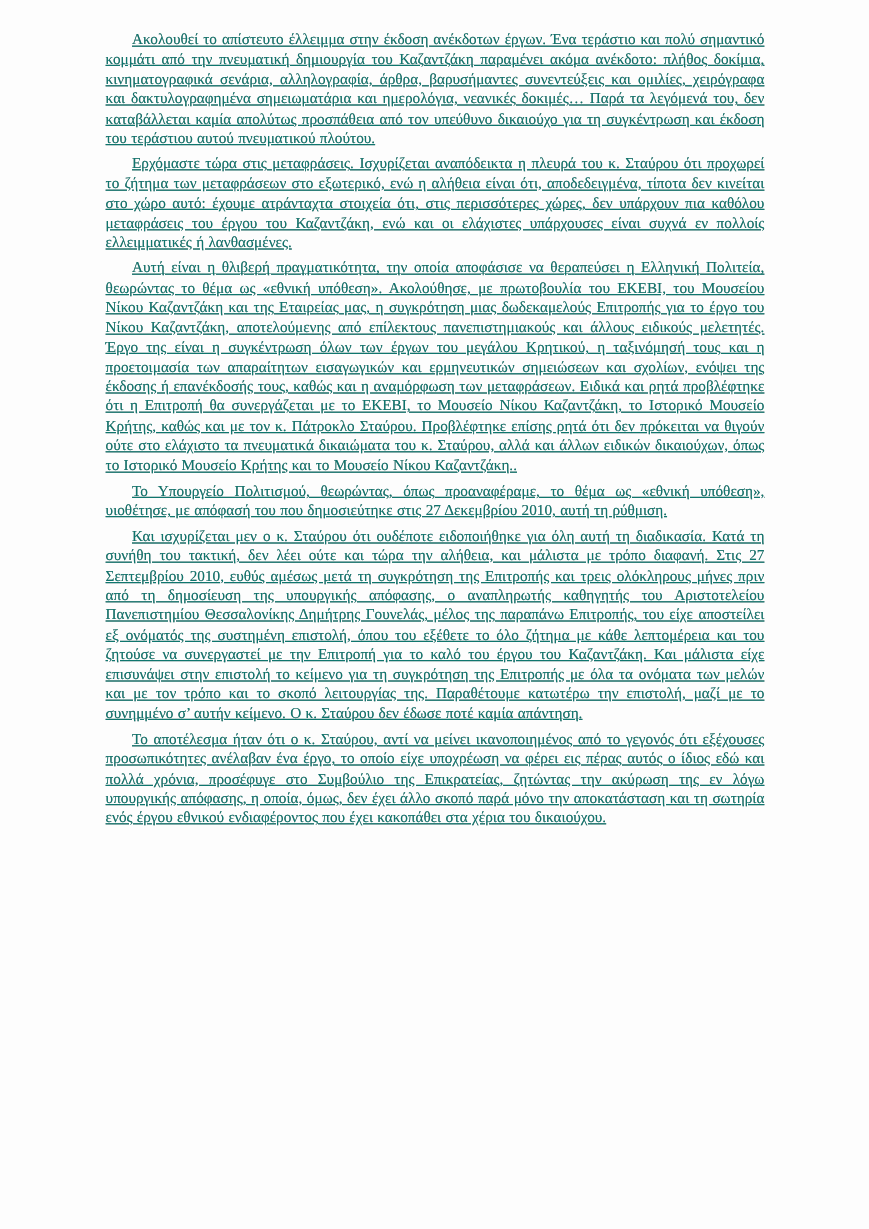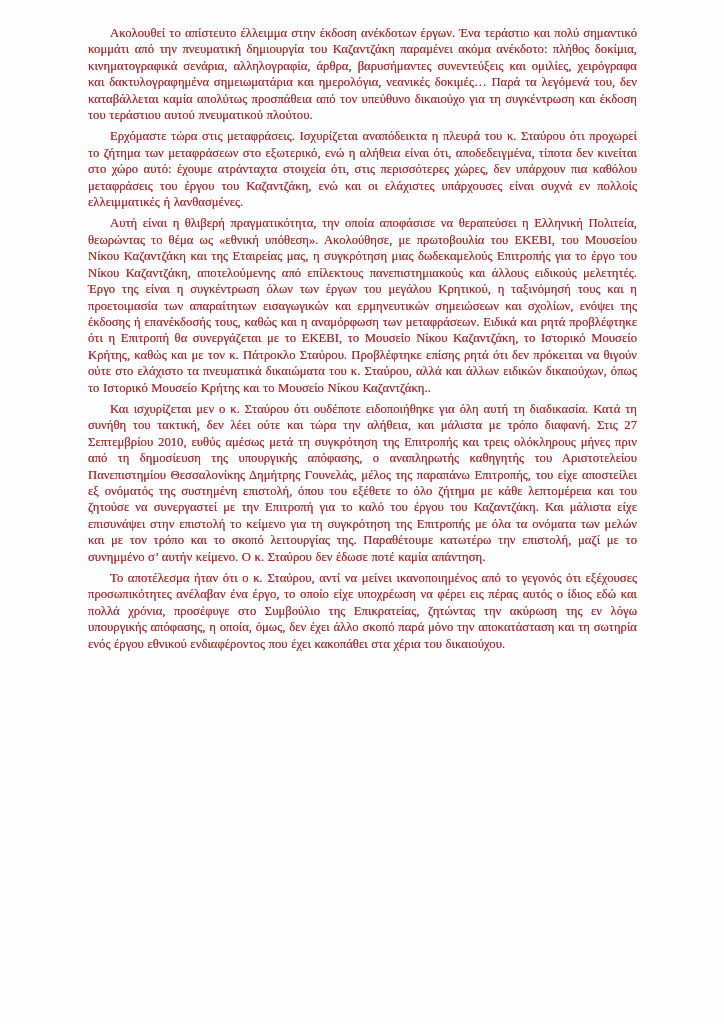--- a/index.html
+++ b/index.html
@@ -16,32 +16,34 @@
     padding: 25px 87px 0 88px;
     overflow: hidden;
   }
   .text-block {
     width: 100%;
   }
   p.doc-par {
     font-family: "Liberation Serif", "DejaVu Serif", serif;
     font-size: 12.7px;
     line-height: 16.4px;
-    color: #b91c1c;
+    color: #0f766e;
     text-align: justify;
     text-indent: 22px;
     margin: 0 0 5px 0;
     word-spacing: 0.4px;
     text-shadow: 0 0 0.35px rgba(58,58,58,0.55);
+    text-decoration: underline;
   }
 </style>
 </head>
 <body>
 
 <div class="page">
   <div class="text-block">
     <p class="doc-par">Ακολουθεί το απίστευτο έλλειμμα στην έκδοση ανέκδοτων έργων. Ένα τεράστιο και πολύ σημαντικό κομμάτι από την πνευματική δημιουργία του Καζαντζάκη παραμένει ακόμα ανέκδοτο: πλήθος δοκίμια, κινηματογραφικά σενάρια, αλληλογραφία, άρθρα, βαρυσήμαντες συνεντεύξεις και ομιλίες, χειρόγραφα και δακτυλογραφημένα σημειωματάρια και ημερολόγια, νεανικές δοκιμές… Παρά τα λεγόμενά του, δεν καταβάλλεται καμία απολύτως προσπάθεια από τον υπεύθυνο δικαιούχο για τη συγκέντρωση και έκδοση του τεράστιου αυτού πνευματικού πλούτου.</p>
     <p class="doc-par">Ερχόμαστε τώρα στις μεταφράσεις. Ισχυρίζεται αναπόδεικτα η πλευρά του κ. Σταύρου ότι προχωρεί το ζήτημα των μεταφράσεων στο εξωτερικό, ενώ η αλήθεια είναι ότι, αποδεδειγμένα, τίποτα δεν κινείται στο χώρο αυτό: έχουμε ατράνταχτα στοιχεία ότι, στις περισσότερες χώρες, δεν υπάρχουν πια καθόλου μεταφράσεις του έργου του Καζαντζάκη, ενώ και οι ελάχιστες υπάρχουσες είναι συχνά εν πολλοίς ελλειμματικές ή λανθασμένες.</p>
     <p class="doc-par">Αυτή είναι η θλιβερή πραγματικότητα, την οποία αποφάσισε να θεραπεύσει η Ελληνική Πολιτεία, θεωρώντας το θέμα ως «εθνική υπόθεση». Ακολούθησε, με πρωτοβουλία του ΕΚΕΒΙ, του Μουσείου Νίκου Καζαντζάκη και της Εταιρείας μας, η συγκρότηση μιας δωδεκαμελούς Επιτροπής για το έργο του Νίκου Καζαντζάκη, αποτελούμενης από επίλεκτους πανεπιστημιακούς και άλλους ειδικούς μελετητές. Έργο της είναι η συγκέντρωση όλων των έργων του μεγάλου Κρητικού, η ταξινόμησή τους και η προετοιμασία των απαραίτητων εισαγωγικών και ερμηνευτικών σημειώσεων και σχολίων, ενόψει της έκδοσης ή επανέκδοσής τους, καθώς και η αναμόρφωση των μεταφράσεων. Ειδικά και ρητά προβλέφτηκε ότι η Επιτροπή θα συνεργάζεται με το ΕΚΕΒΙ, το Μουσείο Νίκου Καζαντζάκη, το Ιστορικό Μουσείο Κρήτης, καθώς και με τον κ. Πάτροκλο Σταύρου. Προβλέφτηκε επίσης ρητά ότι δεν πρόκειται να θιγούν ούτε στο ελάχιστο τα πνευματικά δικαιώματα του κ. Σταύρου, αλλά και άλλων ειδικών δικαιούχων, όπως το Ιστορικό Μουσείο Κρήτης και το Μουσείο Νίκου Καζαντζάκη..</p>
+    <p class="doc-par">Το Υπουργείο Πολιτισμού, θεωρώντας, όπως προαναφέραμε, το θέμα ως «εθνική υπόθεση», υιοθέτησε, με απόφασή του που δημοσιεύτηκε στις 27 Δεκεμβρίου 2010, αυτή τη ρύθμιση.</p>
     <p class="doc-par">Και ισχυρίζεται μεν ο κ. Σταύρου ότι ουδέποτε ειδοποιήθηκε για όλη αυτή τη διαδικασία. Κατά τη συνήθη του τακτική, δεν λέει ούτε και τώρα την αλήθεια, και μάλιστα με τρόπο διαφανή. Στις 27 Σεπτεμβρίου 2010, ευθύς αμέσως μετά τη συγκρότηση της Επιτροπής και τρεις ολόκληρους μήνες πριν από τη δημοσίευση της υπουργικής απόφασης, ο αναπληρωτής καθηγητής του Αριστοτελείου Πανεπιστημίου Θεσσαλονίκης Δημήτρης Γουνελάς, μέλος της παραπάνω Επιτροπής, του είχε αποστείλει εξ ονόματός της συστημένη επιστολή, όπου του εξέθετε το όλο ζήτημα με κάθε λεπτομέρεια και του ζητούσε να συνεργαστεί με την Επιτροπή για το καλό του έργου του Καζαντζάκη. Και μάλιστα είχε επισυνάψει στην επιστολή το κείμενο για τη συγκρότηση της Επιτροπής με όλα τα ονόματα των μελών και με τον τρόπο και το σκοπό λειτουργίας της. Παραθέτουμε κατωτέρω την επιστολή, μαζί με το συνημμένο σ’ αυτήν κείμενο. Ο κ. Σταύρου δεν έδωσε ποτέ καμία απάντηση.</p>
     <p class="doc-par">Το αποτέλεσμα ήταν ότι ο κ. Σταύρου, αντί να μείνει ικανοποιημένος από το γεγονός ότι εξέχουσες προσωπικότητες ανέλαβαν ένα έργο, το οποίο είχε υποχρέωση να φέρει εις πέρας αυτός ο ίδιος εδώ και πολλά χρόνια, προσέφυγε στο Συμβούλιο της Επικρατείας, ζητώντας την ακύρωση της εν λόγω υπουργικής απόφασης, η οποία, όμως, δεν έχει άλλο σκοπό παρά μόνο την αποκατάσταση και τη σωτηρία ενός έργου εθνικού ενδιαφέροντος που έχει κακοπάθει στα χέρια του δικαιούχου.</p>
   </div>
 </div>
 
 </body></html>

